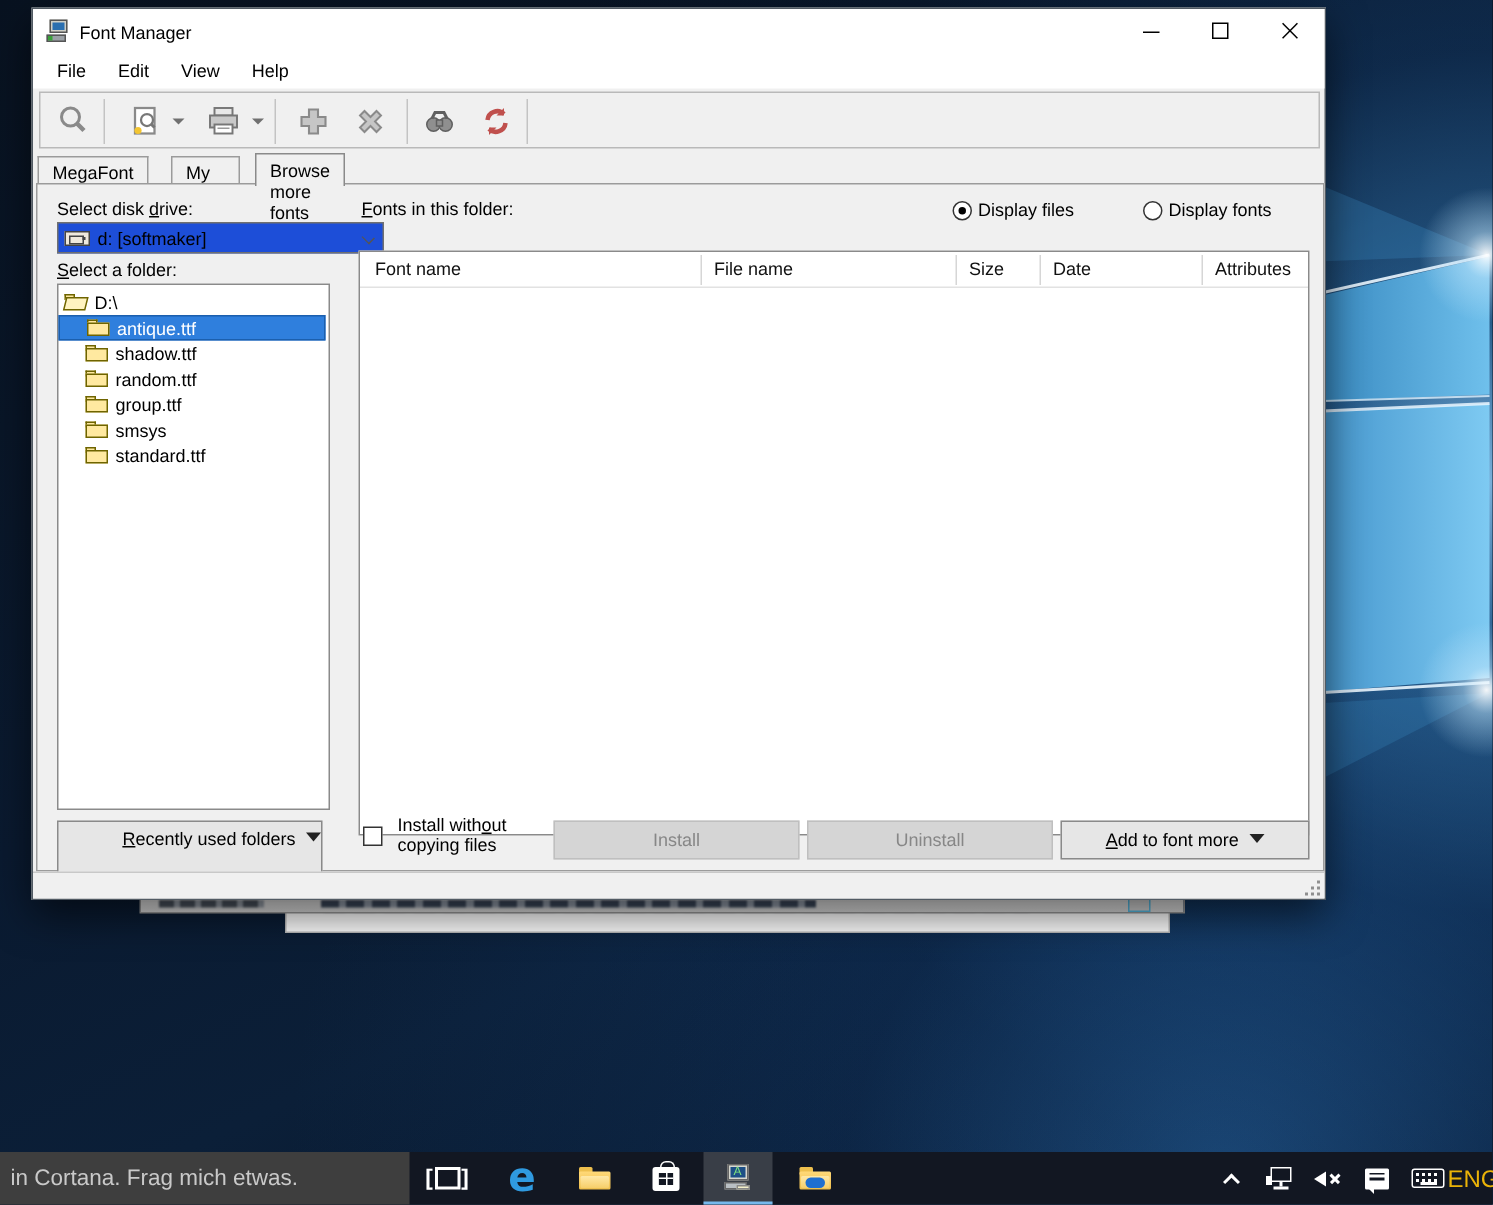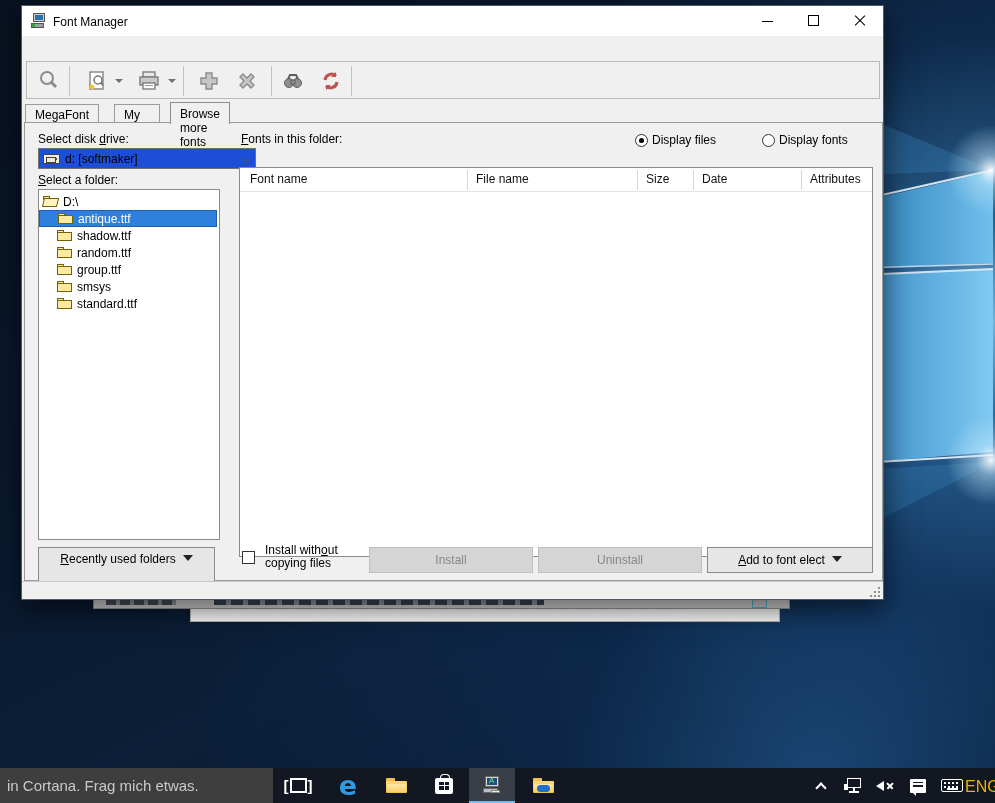--- a/index.html
+++ b/index.html
@@ -83,21 +83,21 @@
   .trow { position:relative; height:17px; display:flex; align-items:center; font-size:12px; padding-left:4px; }
   .trow.child { padding-left:18px; }
   .trow.selected { background:#2f7fdd; border:1px solid #1b5fae; color:#fff; margin-right:2px; }
   .folder { position:relative; width:15px; height:11px; margin-right:5px; flex:0 0 15px; }
   .folder .body { position:absolute; left:0; top:2px; width:15px; height:9px;
                   background:#ffe9a0; border:1px solid #6e6400; }
   .folder .tabb { position:absolute; left:0; top:0; width:7px; height:4px;
                   background:#ffe9a0; border:1px solid #6e6400; border-bottom:none; }
   .folder.open .body { transform:skewX(-14deg); background:#fff3c0; }
   #btn-recent { position:absolute; left:13px; top:424px; width:177px; height:40px;
-                background:#e6e6e6; border:1px solid #8a8a8a; text-align:center; padding-top:4px; font-size:12px; }
+                background:#e6e6e6; border:1px solid #8a8a8a; text-align:right; padding-top:4px; font-size:12px; }
   .dda { display:inline-block; width:0; height:0; margin-left:7px; vertical-align:2px;
          border-left:5px solid transparent; border-right:5px solid transparent; border-top:6px solid #222; }
 
   
   .radio { position:absolute; top:10px; display:flex; align-items:center; font-size:12px; }
   .rdot { width:13px; height:13px; border:1px solid #333; border-radius:50%; background:#fff;
           margin-right:4px; position:relative; }
   .rdot.on:after { content:""; position:absolute; left:3px; top:3px; width:5px; height:5px;
                    border-radius:50%; background:#000; }
   #ftable { position:absolute; left:214px; top:27px; width:634px; height:390px;
@@ -229,20 +229,26 @@
       </div>
     <div class="winbtn" id="btn-max">
         <span class="glyph-max"></span>
       </div>
     <div class="winbtn" id="btn-close">
         <span class="glyph-x1"></span>
         <span class="glyph-x2"></span>
       </div>
   </div>
 
+  <div id="menubar">
+    <span class="menu-item">File</span>
+    <span class="menu-item">Edit</span>
+    <span class="menu-item">View</span>
+    <span class="menu-item">Help</span>
+  </div>
 
   <div id="toolbar">
     <div class="tbtn" style="left:8px">
       <svg width="22" height="22" viewBox="0 0 22 22">
           <circle cx="9" cy="8" r="6" fill="none" stroke="#8a8a8a" stroke-width="2"></circle>
           <line x1="13" y1="12" x2="18" y2="17" stroke="#8a8a8a" stroke-width="3"></line>
         </svg>
     </div>
     <div class="tsep" style="left:42px"></div>
     <div class="tbtn" style="left:56px">
@@ -391,21 +397,21 @@
       </div>
     </div>
 
     <div class="cb"></div>
     <div class="cb-label">
       <span>Install with</span><u>o</u><span>ut</span><br>
       <span>copying files</span>
     </div>
     <div class="pushbtn disabled" id="btn-uninstall">Uninstall</div>
     <div class="pushbtn disabled" id="btn-install">Install</div>
-    <div class="pushbtn" id="btn-addgroup"><span></span><u>A</u><span>dd to font elect</span><span class="dda"></span></div>
+    <div class="pushbtn" id="btn-addgroup"><span></span><u>A</u><span>dd to font more</span><span class="dda"></span></div>
   </div>
 
   <div id="gripbar">
     <span class="grip">
       <i style="right:0;bottom:0"></i>
         <i style="right:4px;bottom:0"></i>
         <i style="right:8px;bottom:0"></i>
       <i style="right:0;bottom:4px"></i>
         <i style="right:4px;bottom:4px"></i>
       <i style="right:0;bottom:8px"></i>

